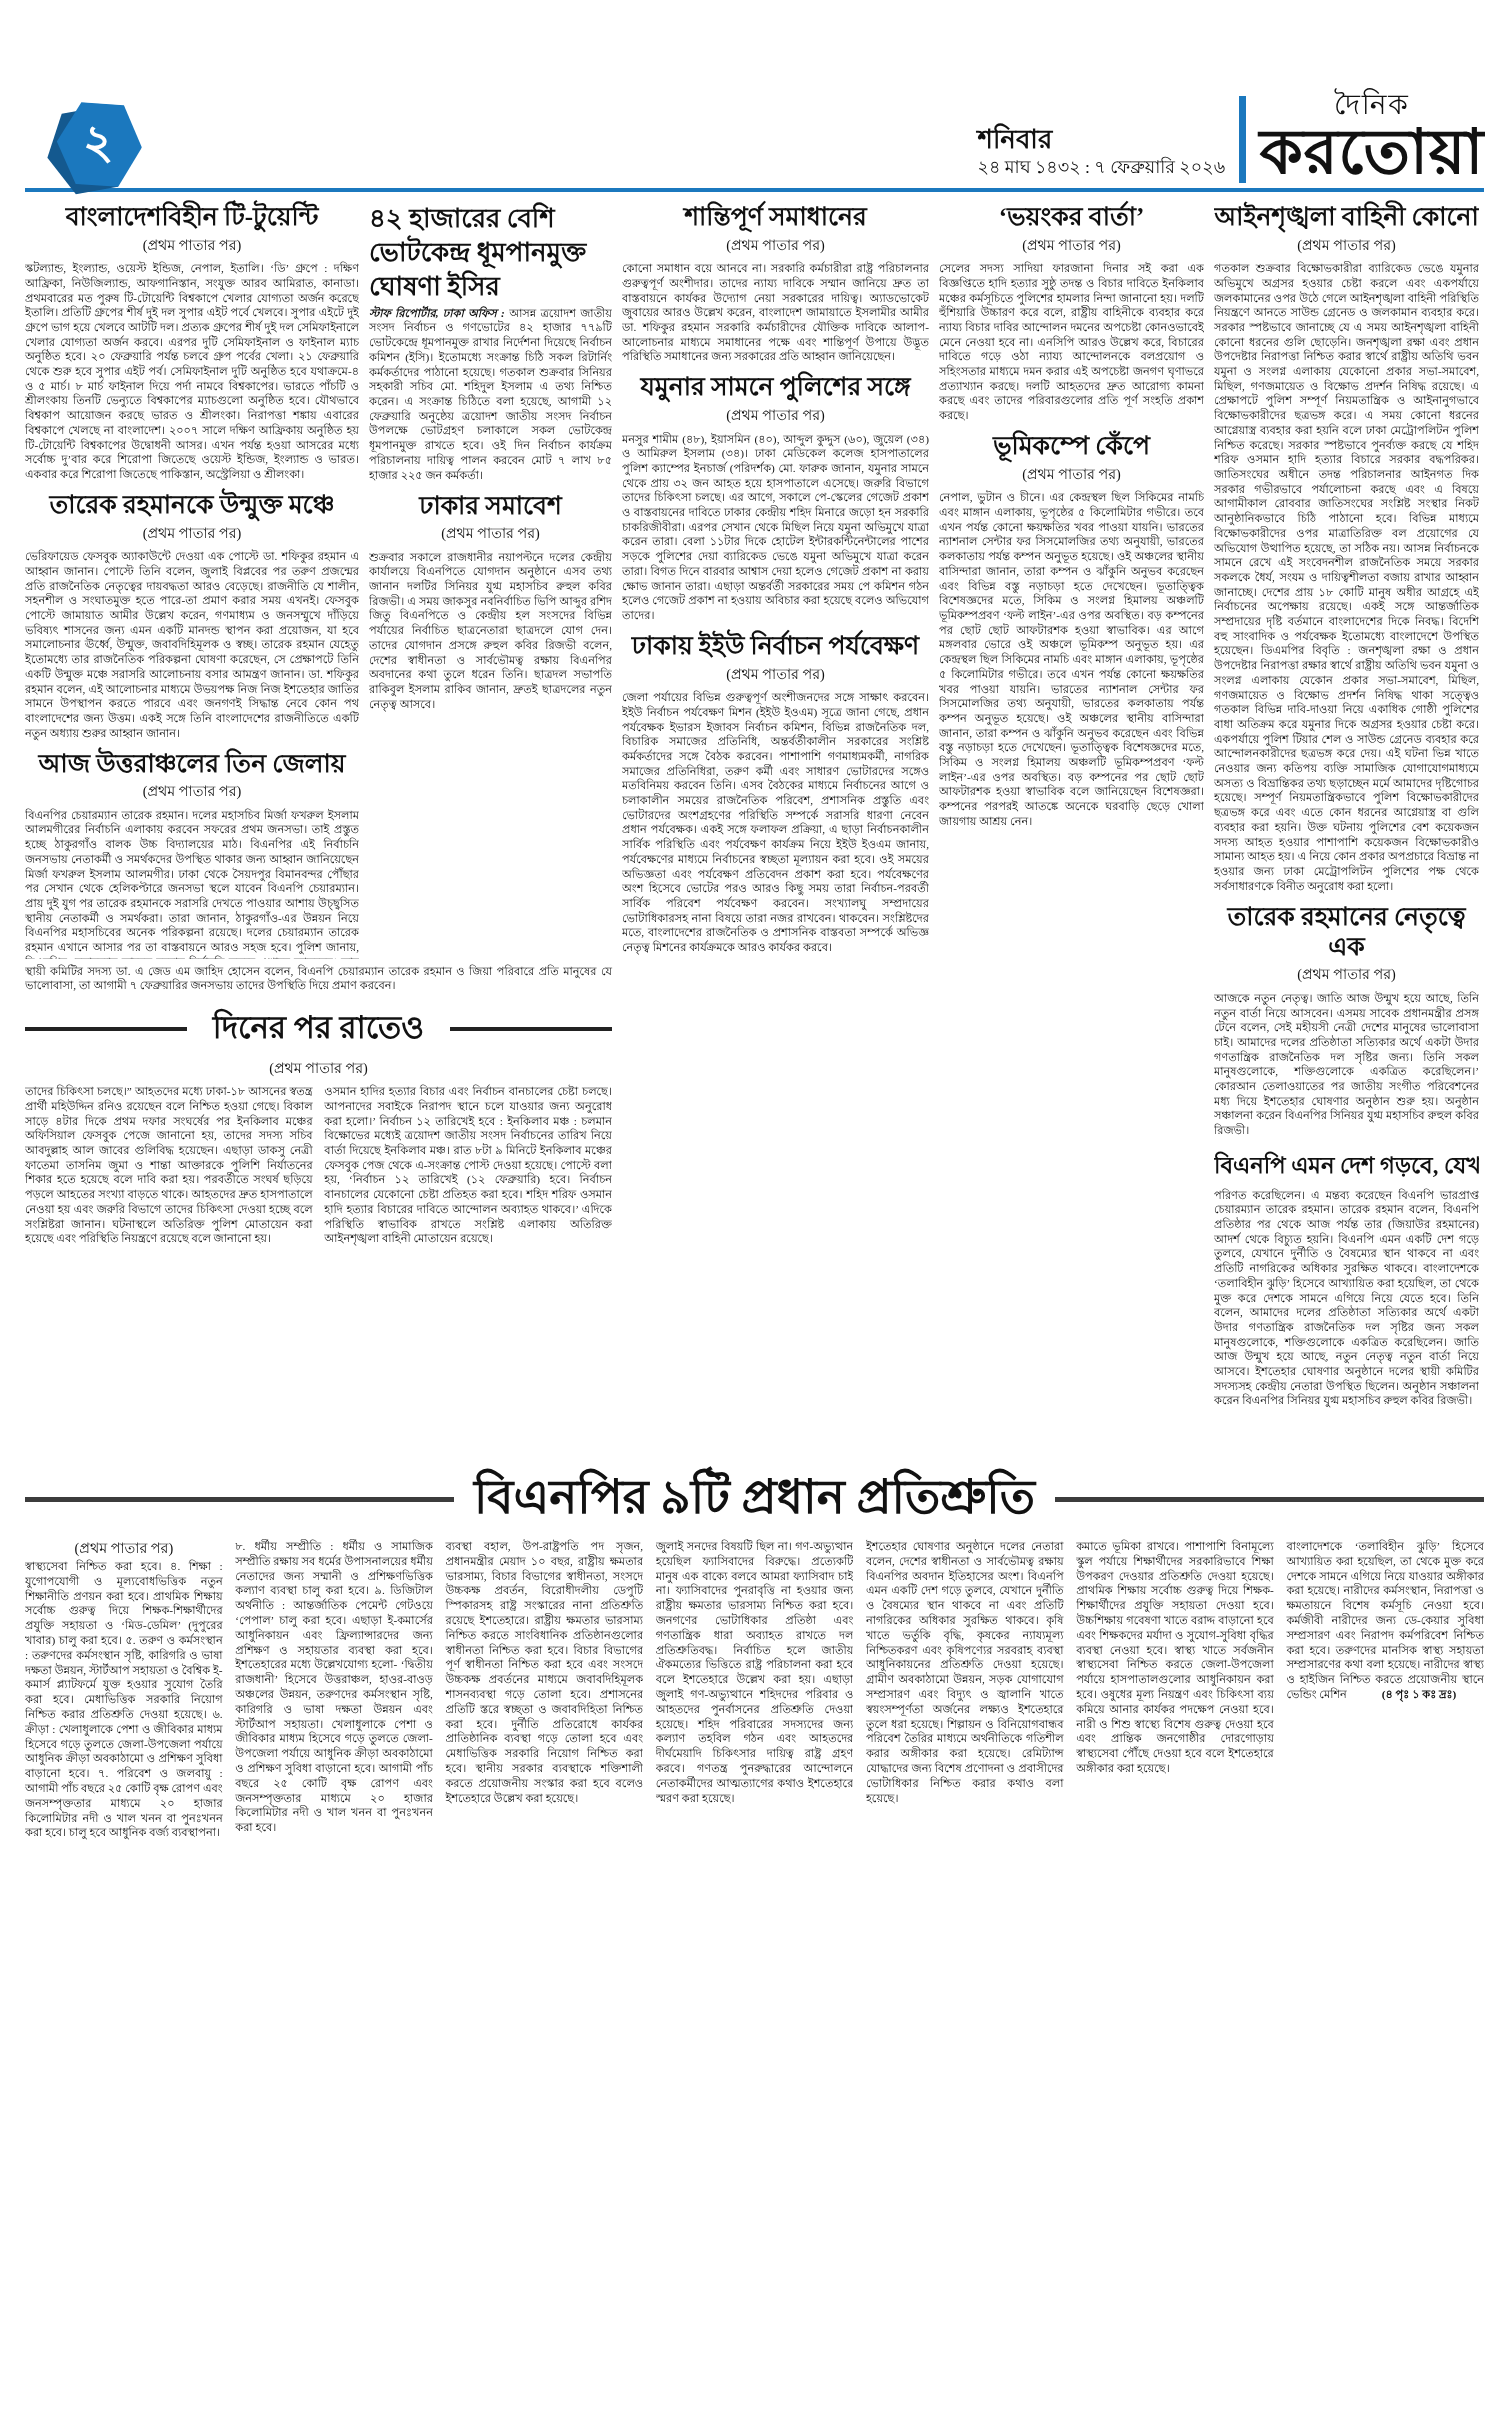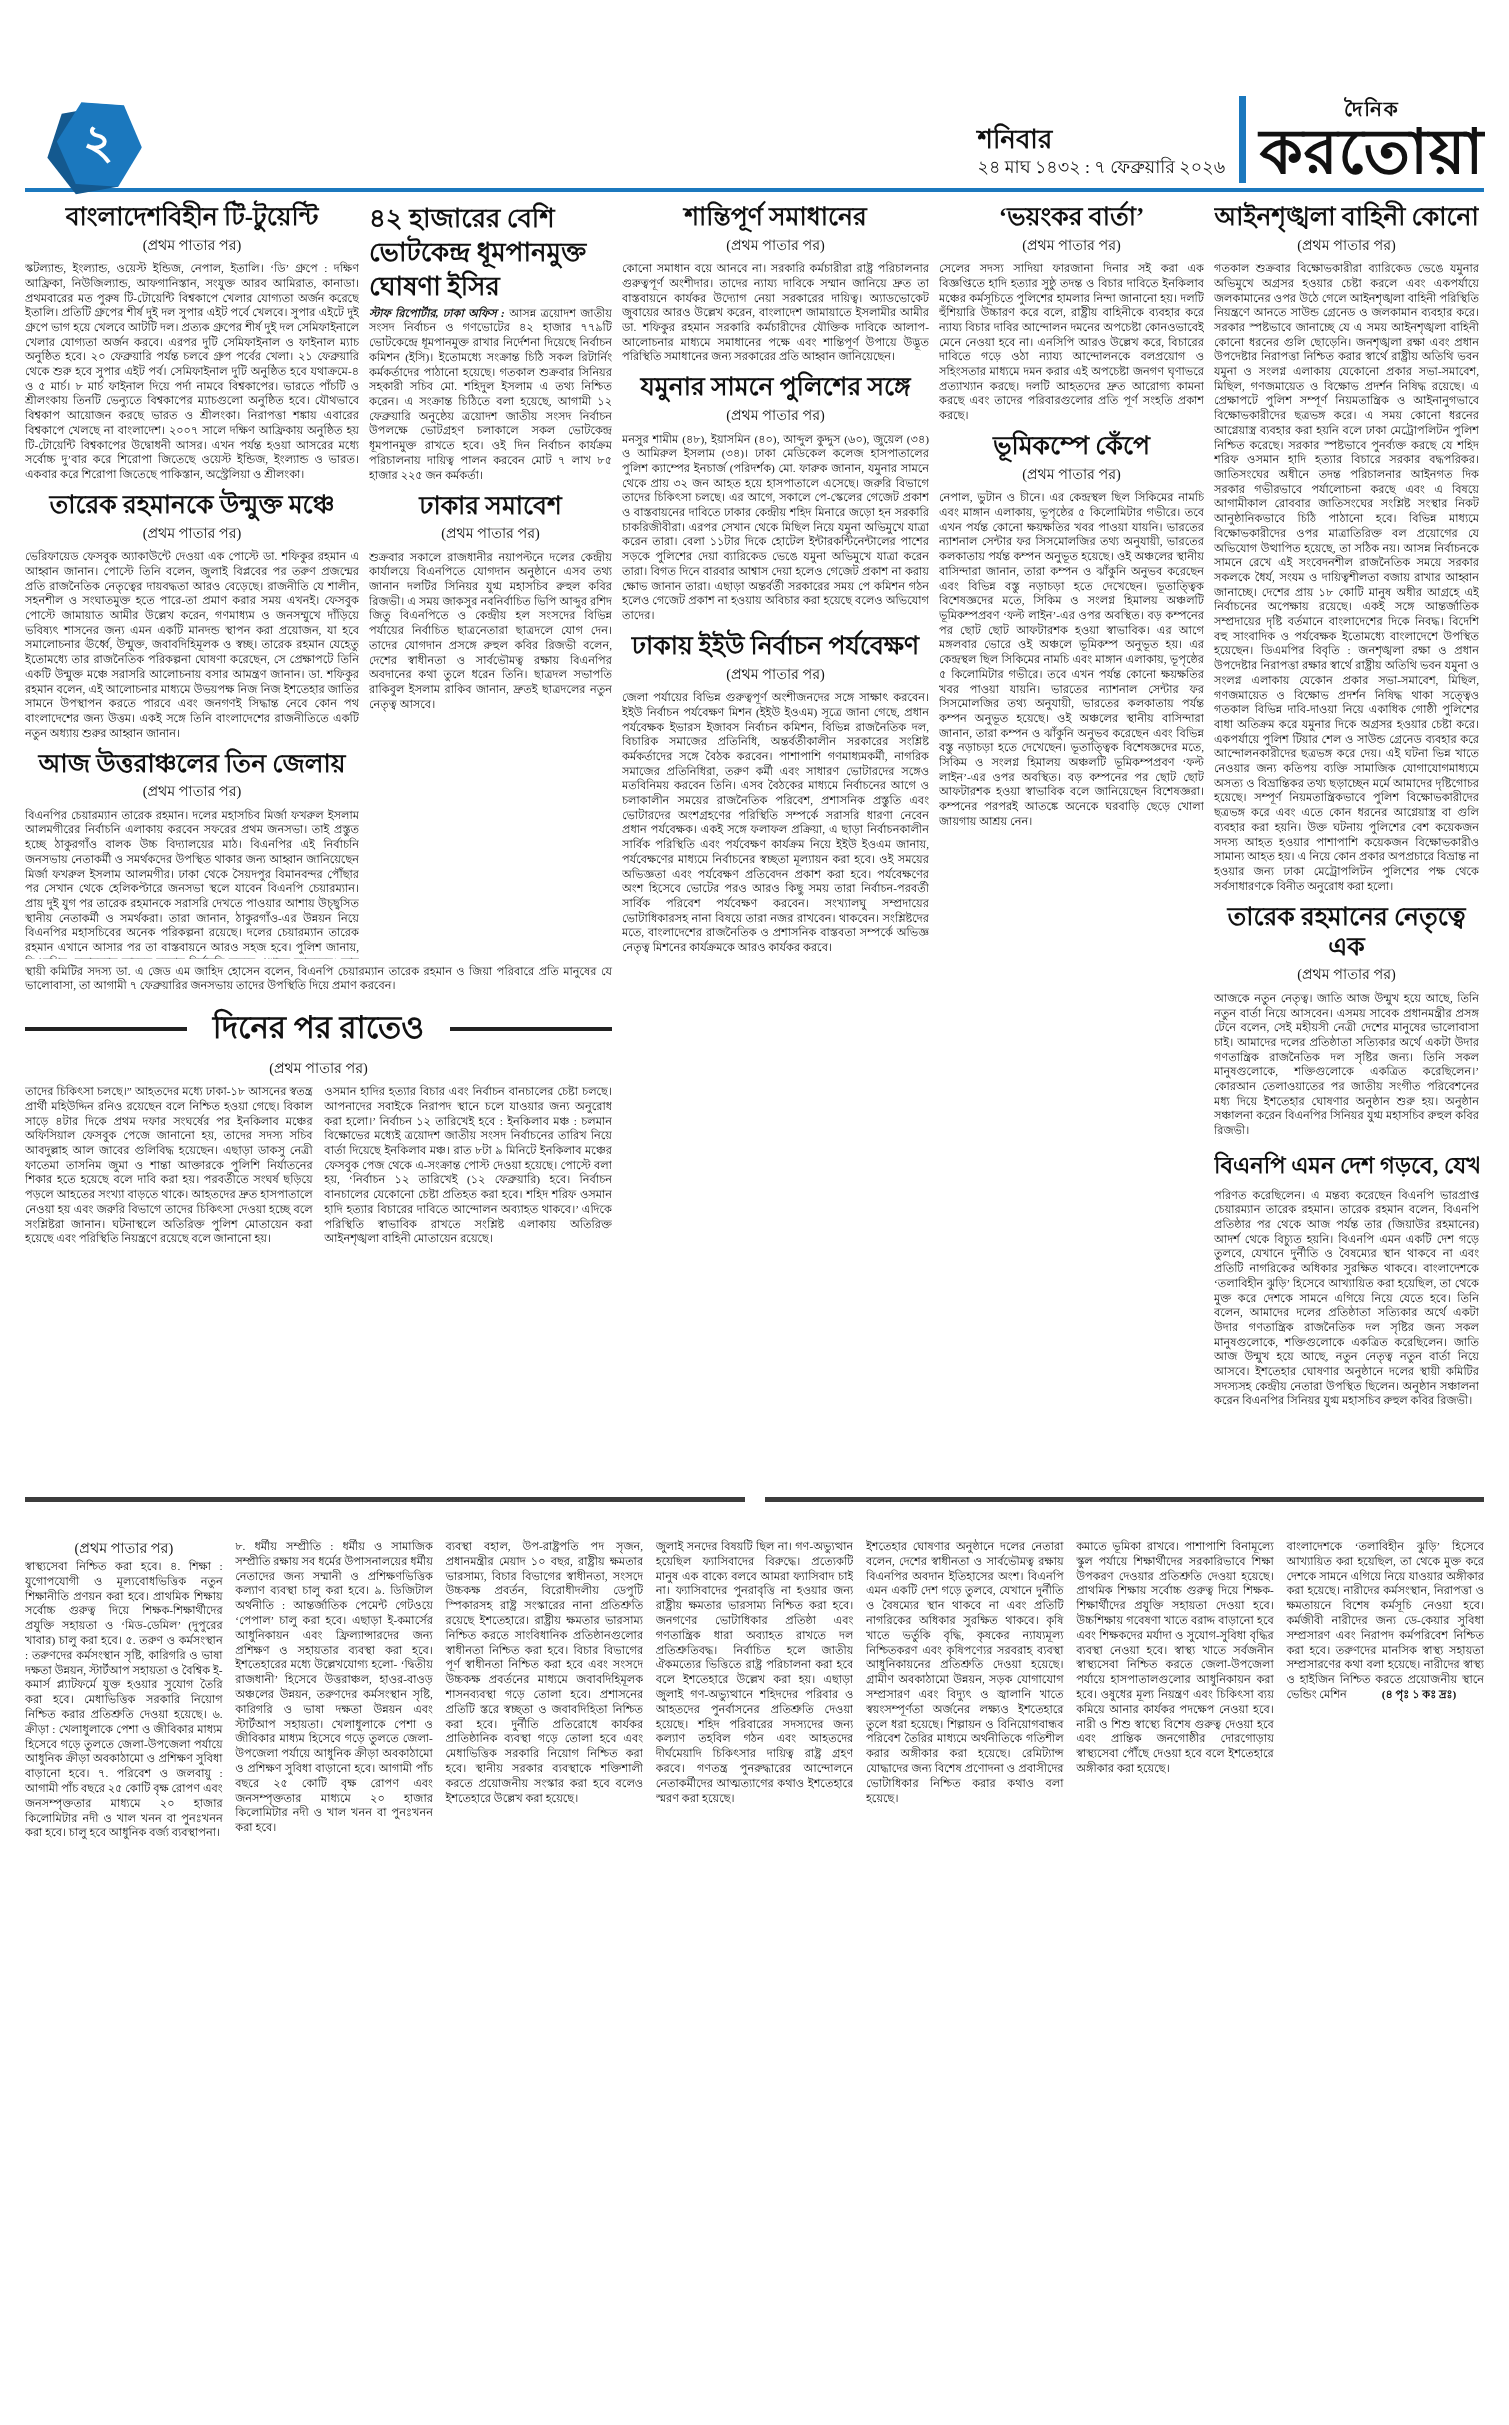--- a/index.html
+++ b/index.html
@@ -17,21 +17,21 @@
   .hex.main{background:#1b78be;left:10px;top:1.7px;transform:rotate(4deg);
             display:flex;align-items:center;justify-content:center;}
   .hex.main span{color:#fff;font-size:47px;font-weight:800;transform:rotate(-4deg);
                  font-family:"Liberation Sans","DejaVu Sans",sans-serif;}
   .mast{position:absolute;right:0;bottom:5px;display:flex;align-items:flex-end;gap:13.4px;}
   .dateblock{text-align:left;padding-bottom:3.4px;}
   .weekday{font-weight:800;font-size:26px;line-height:28.5px;}
   .dateline{font-size:17.6px;line-height:25px;}
   .bluebar{width:7.5px;height:87px;background:#1b78be;}
   .mastname{text-align:center;line-height:1;}
-  .mast-small{font-weight:700;font-size:20px;letter-spacing:1.7px;}
+  .mast-small{font-weight:400;font-size:28px;letter-spacing:1.7px;}
   .mast-large{font-weight:800;font-size:62px;margin-top:1.7px;letter-spacing:0.8px;}
   
   .headline{font-weight:800;text-align:center;font-size:25px;line-height:30px;margin:8.4px 0 1.7px 0;}
   .headline.left{text-align:left;font-size:26px;line-height:34px;}
   .kicker{text-align:center;font-size:14.3px;margin-bottom:3.4px;}
   .byline{font-weight:700;font-style:italic;}
   .body-txt{font-size:11.3px;line-height:14.7px;text-align:justify;word-break:break-word;}
   
   .top-section{display:flex;gap:10px;height:1270px;overflow:hidden;margin-top:1.7px;}
   .left-wrap{width:587px;flex:none;display:flex;flex-direction:column;}
@@ -188,20 +188,21 @@
           <div class="t">বিএনপি এমন দেশ গড়বে, যেখানে</div>
           <div class="rule"></div>
         </div>
         <div class="body-txt">পরিণত করেছিলেন। এ মন্তব্য করেছেন বিএনপি ভারপ্রাপ্ত চেয়ারম্যান তারেক রহমান। তারেক রহমান বলেন, বিএনপি প্রতিষ্ঠার পর থেকে আজ পর্যন্ত তার (জিয়াউর রহমানের) আদর্শ থেকে বিচ্যুত হয়নি। বিএনপি এমন একটি দেশ গড়ে তুলবে, যেখানে দুর্নীতি ও বৈষম্যের স্থান থাকবে না এবং প্রতিটি নাগরিকের অধিকার সুরক্ষিত থাকবে। বাংলাদেশকে ‘তলাবিহীন ঝুড়ি’ হিসেবে আখ্যায়িত করা হয়েছিল, তা থেকে মুক্ত করে দেশকে সামনে এগিয়ে নিয়ে যেতে হবে। তিনি বলেন, আমাদের দলের প্রতিষ্ঠাতা সত্যিকার অর্থে একটা উদার গণতান্ত্রিক রাজনৈতিক দল সৃষ্টির জন্য সকল মানুষগুলোকে, শক্তিগুলোকে একত্রিত করেছিলেন। জাতি আজ উন্মুখ হয়ে আছে, নতুন নেতৃত্ব নতুন বার্তা নিয়ে আসবে। ইশতেহার ঘোষণার অনুষ্ঠানে দলের স্থায়ী কমিটির সদস্যসহ কেন্দ্রীয় নেতারা উপস্থিত ছিলেন। অনুষ্ঠান সঞ্চালনা করেন বিএনপির সিনিয়র যুগ্ম মহাসচিব রুহুল কবির রিজভী।</div>
       </div>
     </div>
   </div>
 
   <div class="banner">
     <div class="rule"></div>
+    <div class="banner-title">বিএনপির ৯টি প্রধান প্রতিশ্রুতি</div>
     <div class="rule"></div>
   </div>
 
   <div class="bottom">
     <div class="bcol">
       <div class="kicker">(প্রথম পাতার পর)</div>
       <span>স্বাস্থ্যসেবা নিশ্চিত করা হবে। ৪. শিক্ষা : যুগোপযোগী ও মূল্যবোধভিত্তিক নতুন শিক্ষানীতি প্রণয়ন করা হবে। প্রাথমিক শিক্ষায় সর্বোচ্চ গুরুত্ব দিয়ে শিক্ষক-শিক্ষার্থীদের প্রযুক্তি সহায়তা ও ‘মিড-ডেমিল’ (দুপুরের খাবার) চালু করা হবে। ৫. তরুণ ও কর্মসংস্থান : তরুণদের কর্মসংস্থান সৃষ্টি, কারিগরি ও ভাষা দক্ষতা উন্নয়ন, স্টার্টআপ সহায়তা ও বৈশ্বিক ই-কমার্স প্ল্যাটফর্মে যুক্ত হওয়ার সুযোগ তৈরি করা হবে। মেধাভিত্তিক সরকারি নিয়োগ নিশ্চিত করার প্রতিশ্রুতি দেওয়া হয়েছে। ৬. ক্রীড়া : খেলাধুলাকে পেশা ও জীবিকার মাধ্যম হিসেবে গড়ে তুলতে জেলা-উপজেলা পর্যায়ে আধুনিক ক্রীড়া অবকাঠামো ও প্রশিক্ষণ সুবিধা বাড়ানো হবে। ৭. পরিবেশ ও জলবায়ু : আগামী পাঁচ বছরে ২৫ কোটি বৃক্ষ রোপণ এবং জনসম্পৃক্ততার মাধ্যমে ২০ হাজার কিলোমিটার নদী ও খাল খনন বা পুনঃখনন করা হবে। চালু হবে আধুনিক বর্জ্য ব্যবস্থাপনা।</span>
     </div>
     <div class="bcol">
       <span>৮. ধর্মীয় সম্প্রীতি : ধর্মীয় ও সামাজিক সম্প্রীতি রক্ষায় সব ধর্মের উপাসনালয়ের ধর্মীয় নেতাদের জন্য সম্মানী ও প্রশিক্ষণভিত্তিক কল্যাণ ব্যবস্থা চালু করা হবে। ৯. ডিজিটাল অর্থনীতি : আন্তর্জাতিক পেমেন্ট গেটওয়ে ‘পেপাল’ চালু করা হবে। এছাড়া ই-কমার্সের আধুনিকায়ন এবং ফ্রিল্যান্সারদের জন্য প্রশিক্ষণ ও সহায়তার ব্যবস্থা করা হবে। ইশতেহারের মধ্যে উল্লেখযোগ্য হলো- ‘দ্বিতীয় রাজধানী’ হিসেবে উত্তরাঞ্চল, হাওর-বাওড় অঞ্চলের উন্নয়ন, তরুণদের কর্মসংস্থান সৃষ্টি, কারিগরি ও ভাষা দক্ষতা উন্নয়ন এবং স্টার্টআপ সহায়তা। খেলাধুলাকে পেশা ও জীবিকার মাধ্যম হিসেবে গড়ে তুলতে জেলা-উপজেলা পর্যায়ে আধুনিক ক্রীড়া অবকাঠামো ও প্রশিক্ষণ সুবিধা বাড়ানো হবে। আগামী পাঁচ বছরে ২৫ কোটি বৃক্ষ রোপণ এবং জনসম্পৃক্ততার মাধ্যমে ২০ হাজার কিলোমিটার নদী ও খাল খনন বা পুনঃখনন করা হবে।</span>

